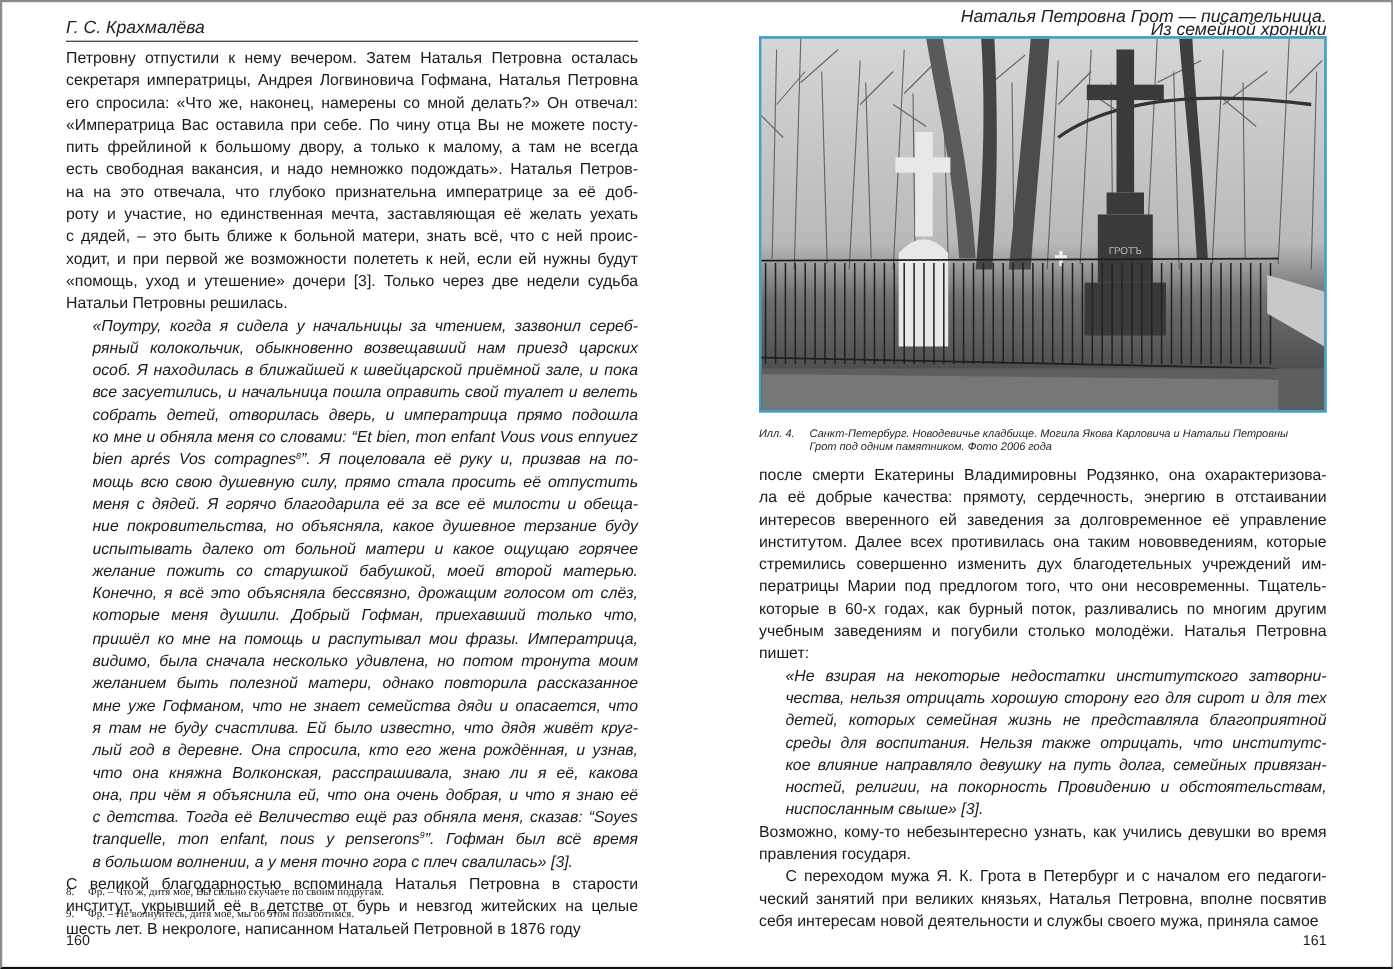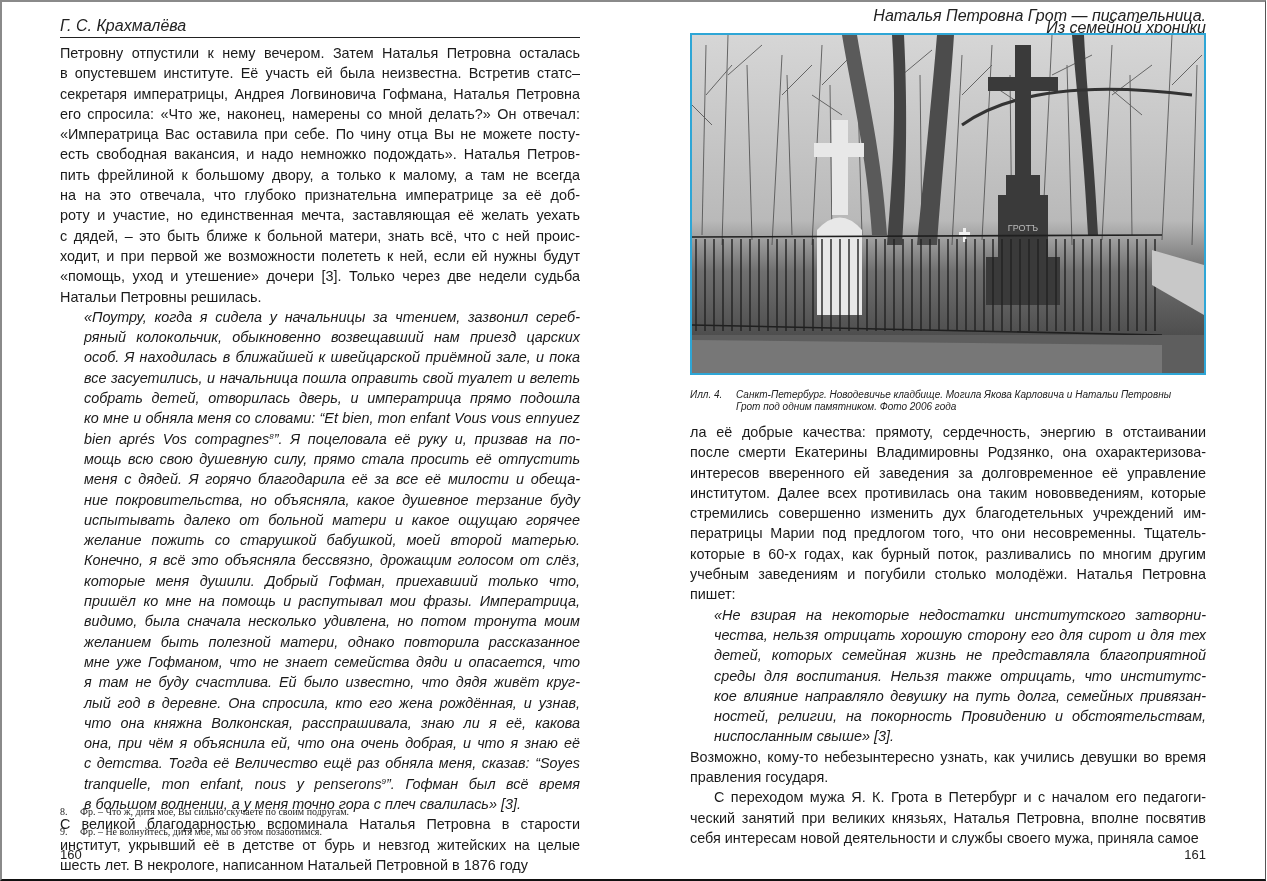--- a/index.html
+++ b/index.html
@@ -57,26 +57,25 @@
 <body>
 
 <div class="spread">
 
   <div class="page left">
     <div class="running-head">Г. С. Крахмалёва</div>
 
     <div class="body-text">
       <div id="l-intro">
           <div class="p" style="text-align: justify; text-align-last: justify;">Петровну отпустили к нему вечером. Затем Наталья Петровна осталась</div>
-          <div class="p" style="text-align: justify; text-align-last: justify;">в опустевшем институте. Её участь ей была неизвестна. Встретив статс–</div>
           <div class="p" style="text-align: justify; text-align-last: justify;">секретаря императрицы, Андрея Логвиновича Гофмана, Наталья Петровна</div>
           <div class="p" style="text-align: justify; text-align-last: justify;">его спросила: «Что же, наконец, намерены со мной делать?» Он отвечал:</div>
           <div class="p" style="text-align: justify; text-align-last: justify;">«Императрица Вас оставила при себе. По чину отца Вы не можете посту-</div>
+          <div class="p" style="text-align: justify; text-align-last: justify;">пить фрейлиной к большому двору, а только к малому, а там не всегда</div>
           <div class="p" style="text-align: justify; text-align-last: justify;">есть свободная вакансия, и надо немножко подождать». Наталья Петров-</div>
-          <div class="p" style="text-align: justify; text-align-last: justify;">пить фрейлиной к большому двору, а только к малому, а там не всегда</div>
           <div class="p" style="text-align: justify; text-align-last: justify;">на на это отвечала, что глубоко признательна императрице за её доб-</div>
           <div class="p" style="text-align: justify; text-align-last: justify;">роту и участие, но единственная мечта, заставляющая её желать уехать</div>
           <div class="p" style="text-align: justify; text-align-last: justify;">с дядей, – это быть ближе к больной матери, знать всё, что с ней проис-</div>
           <div class="p" style="text-align: justify; text-align-last: justify;">ходит, и при первой же возможности полететь к ней, если ей нужны будут</div>
           <div class="p" style="text-align: justify; text-align-last: justify;">«помощь, уход и утешение» дочери [3]. Только через две недели судьба</div>
           <div class="p" style="text-align: justify; text-align-last: left;">Натальи Петровны решилась.</div>
         </div>
       <div id="l-quote">
           <div class="quote" style="text-align: justify; text-align-last: justify;">«Поутру, когда я сидела у начальницы за чтением, зазвонил сереб-</div>
           <div class="quote" style="text-align: justify; text-align-last: justify;">ряный колокольчик, обыкновенно возвещавший нам приезд царских</div>
@@ -242,22 +241,22 @@
     <div class="caption">
       <span class="lbl">Илл. 4.</span>
       <span>
         <span>Санкт-Петербург. Новодевичье кладбище. Могила Якова Карловича и Натальи Петровны</span><br>
         <span>Грот под одним памятником. Фото 2006 года</span>
       </span>
     </div>
 
     <div class="body-text">
       <div id="r-intro">
+          <div class="p" style="text-align: justify; text-align-last: justify;">после смерти Екатерины Владимировны Родзянко, она охарактеризова-</div>
           <div class="p" style="text-align: justify; text-align-last: justify;">ла её добрые качества: прямоту, сердечность, энергию в отстаивании</div>
-          <div class="p" style="text-align: justify; text-align-last: justify;">после смерти Екатерины Владимировны Родзянко, она охарактеризова-</div>
           <div class="p" style="text-align: justify; text-align-last: justify;">интересов вверенного ей заведения за долговременное её управление</div>
           <div class="p" style="text-align: justify; text-align-last: justify;">институтом. Далее всех противилась она таким нововведениям, которые</div>
           <div class="p" style="text-align: justify; text-align-last: justify;">стремились совершенно изменить дух благодетельных учреждений им-</div>
           <div class="p" style="text-align: justify; text-align-last: justify;">ператрицы Марии под предлогом того, что они несовременны. Тщатель-</div>
           <div class="p" style="text-align: justify; text-align-last: justify;">которые в 60-х годах, как бурный поток, разливались по многим другим</div>
           <div class="p" style="text-align: justify; text-align-last: justify;">учебным заведениям и погубили столько молодёжи. Наталья Петровна</div>
           <div class="p" style="text-align: justify; text-align-last: left;">пишет:</div>
         </div>
       <div id="r-quote">
           <div class="quote" style="text-align: justify; text-align-last: justify;">«Не взирая на некоторые недостатки институтского затворни-</div>

